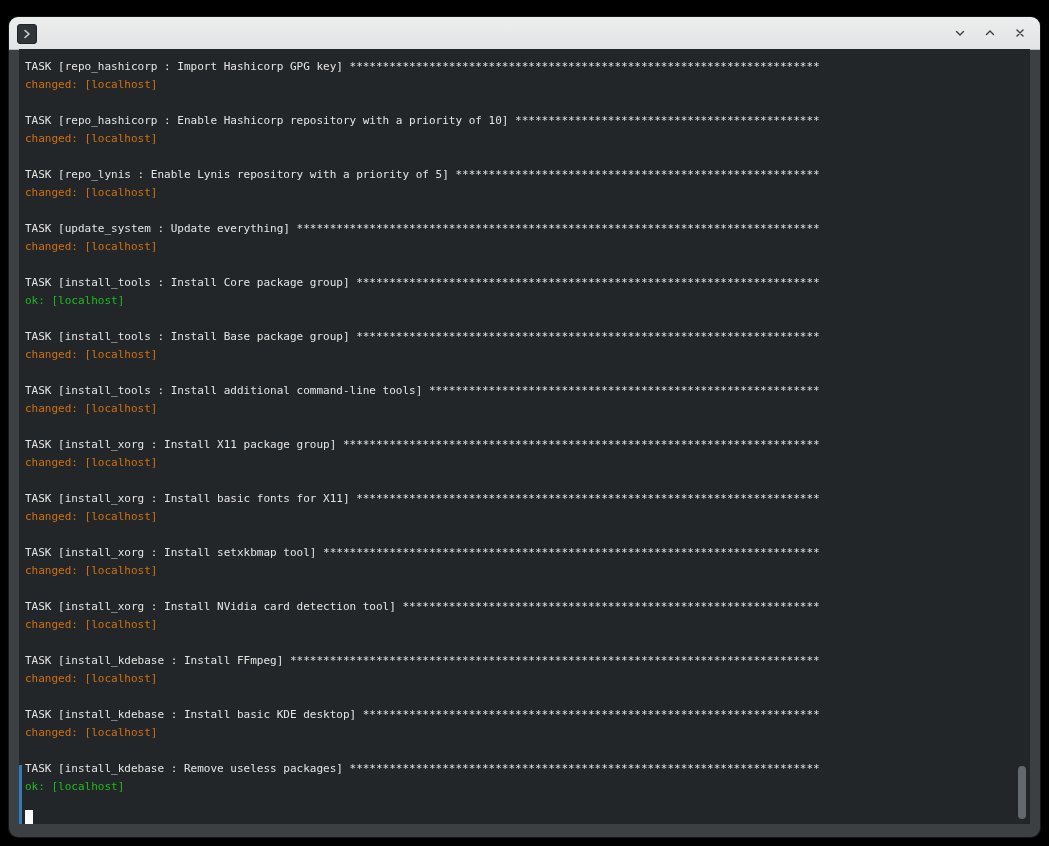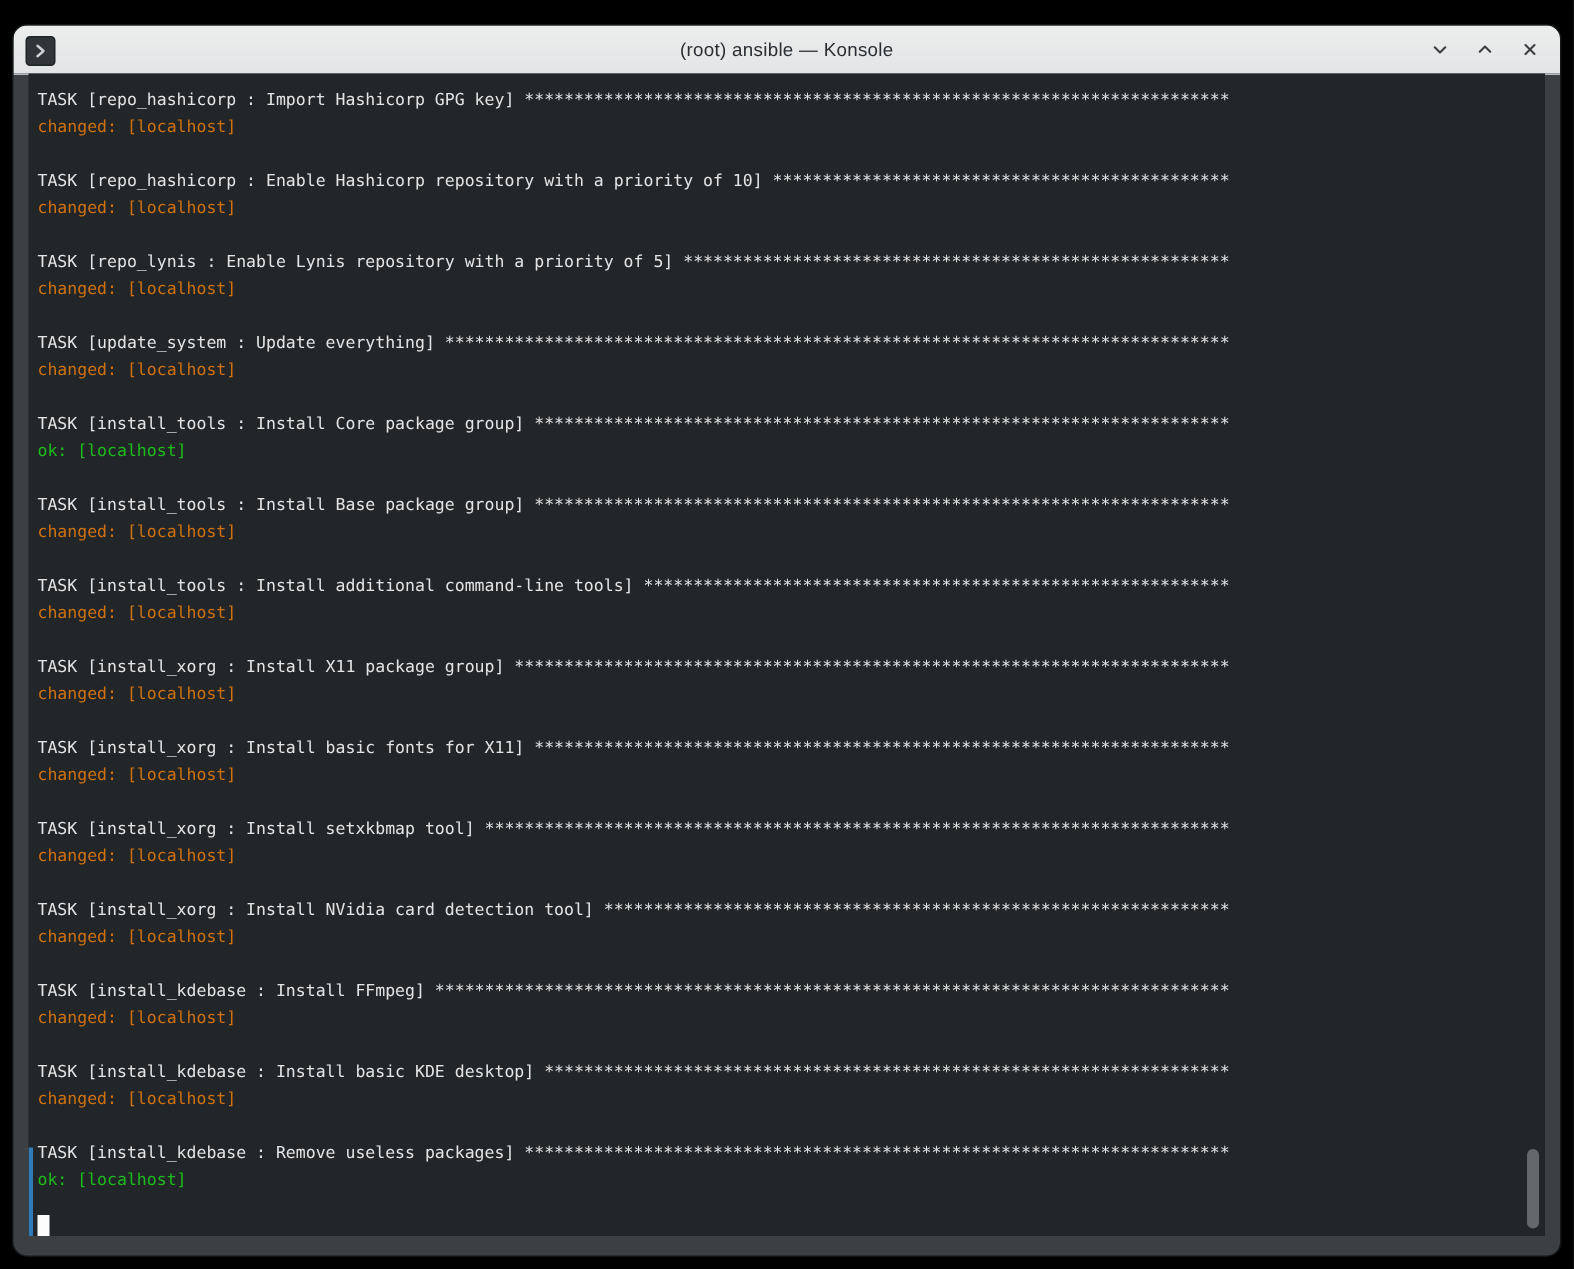--- a/index.html
+++ b/index.html
@@ -66,21 +66,20 @@
 <body>
 
 <div class="window">
 
   <div class="titlebar">
     <div class="app-icon">
       <svg width="10" height="10" viewBox="0 0 10 10">
         <polyline points="3,1.5 7,5 3,8.5" fill="none" stroke="#cdd2d4" stroke-width="1.6" stroke-linecap="round" stroke-linejoin="round"></polyline>
       </svg>
     </div>
-    <div class="title">(root) ansible — Konsole</div>
     <div class="controls">
       <button class="ctl-btn">
         <svg width="14" height="14" viewBox="0 0 14 14">
           <polyline points="3.5,5.5 7,9 10.5,5.5" fill="none" stroke="#3a3e41" stroke-width="1.4" stroke-linecap="round" stroke-linejoin="round"></polyline>
         </svg>
       </button>
       <button class="ctl-btn">
         <svg width="14" height="14" viewBox="0 0 14 14">
           <polyline points="3.5,8.5 7,5 10.5,8.5" fill="none" stroke="#3a3e41" stroke-width="1.4" stroke-linecap="round" stroke-linejoin="round"></polyline>
         </svg>

